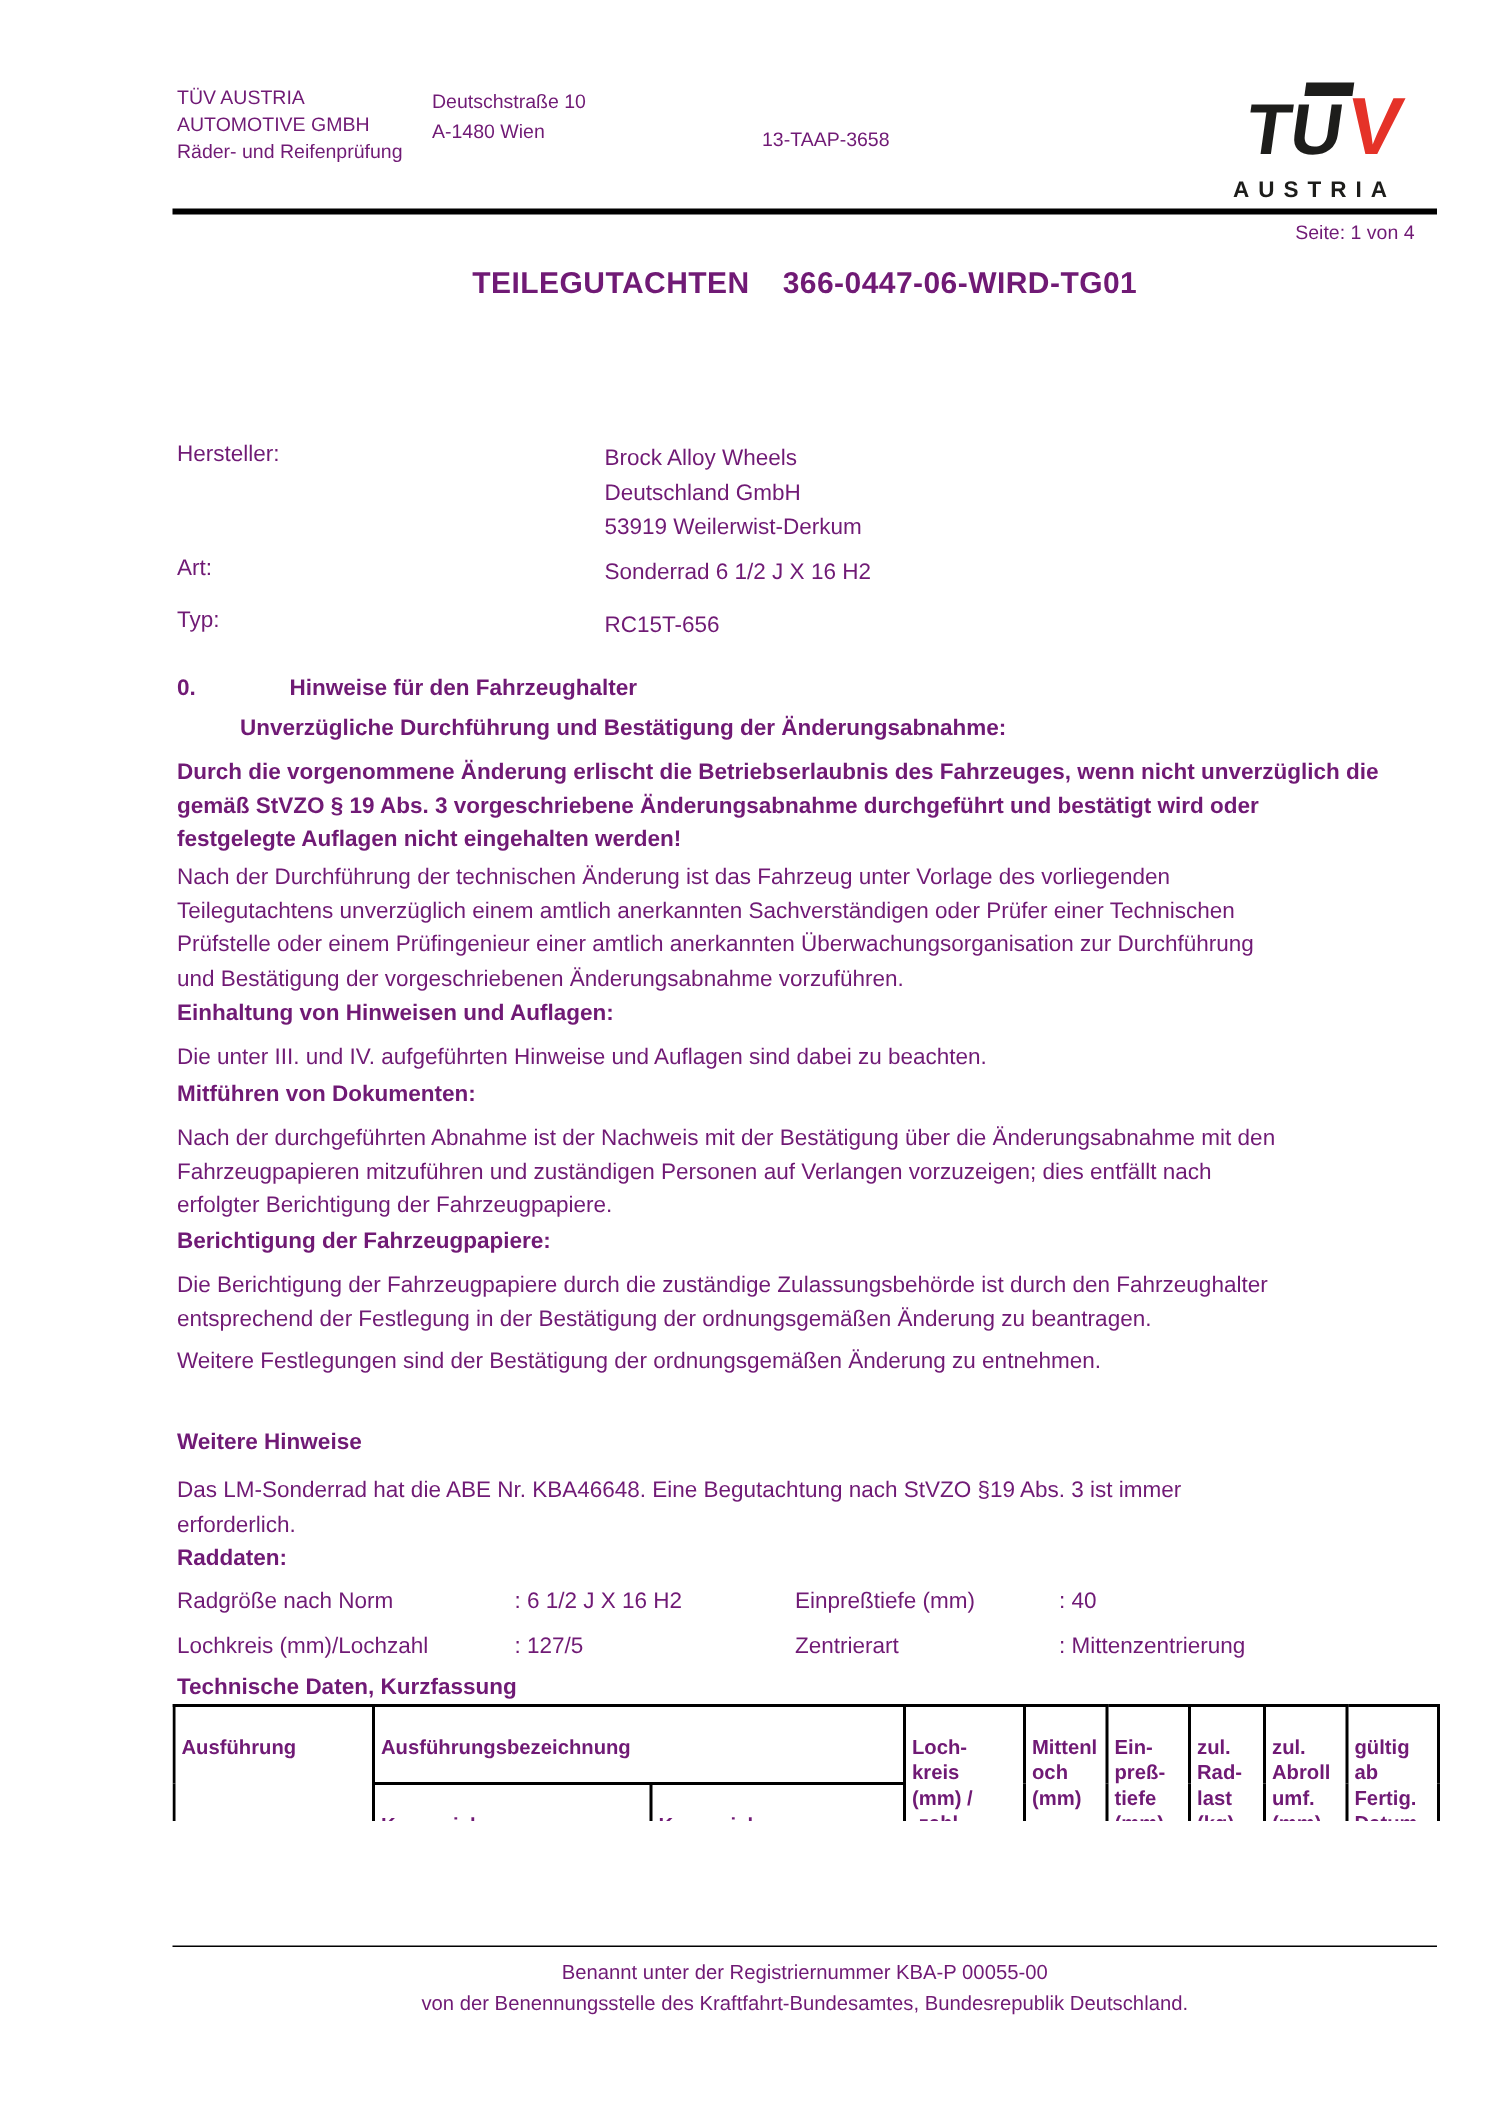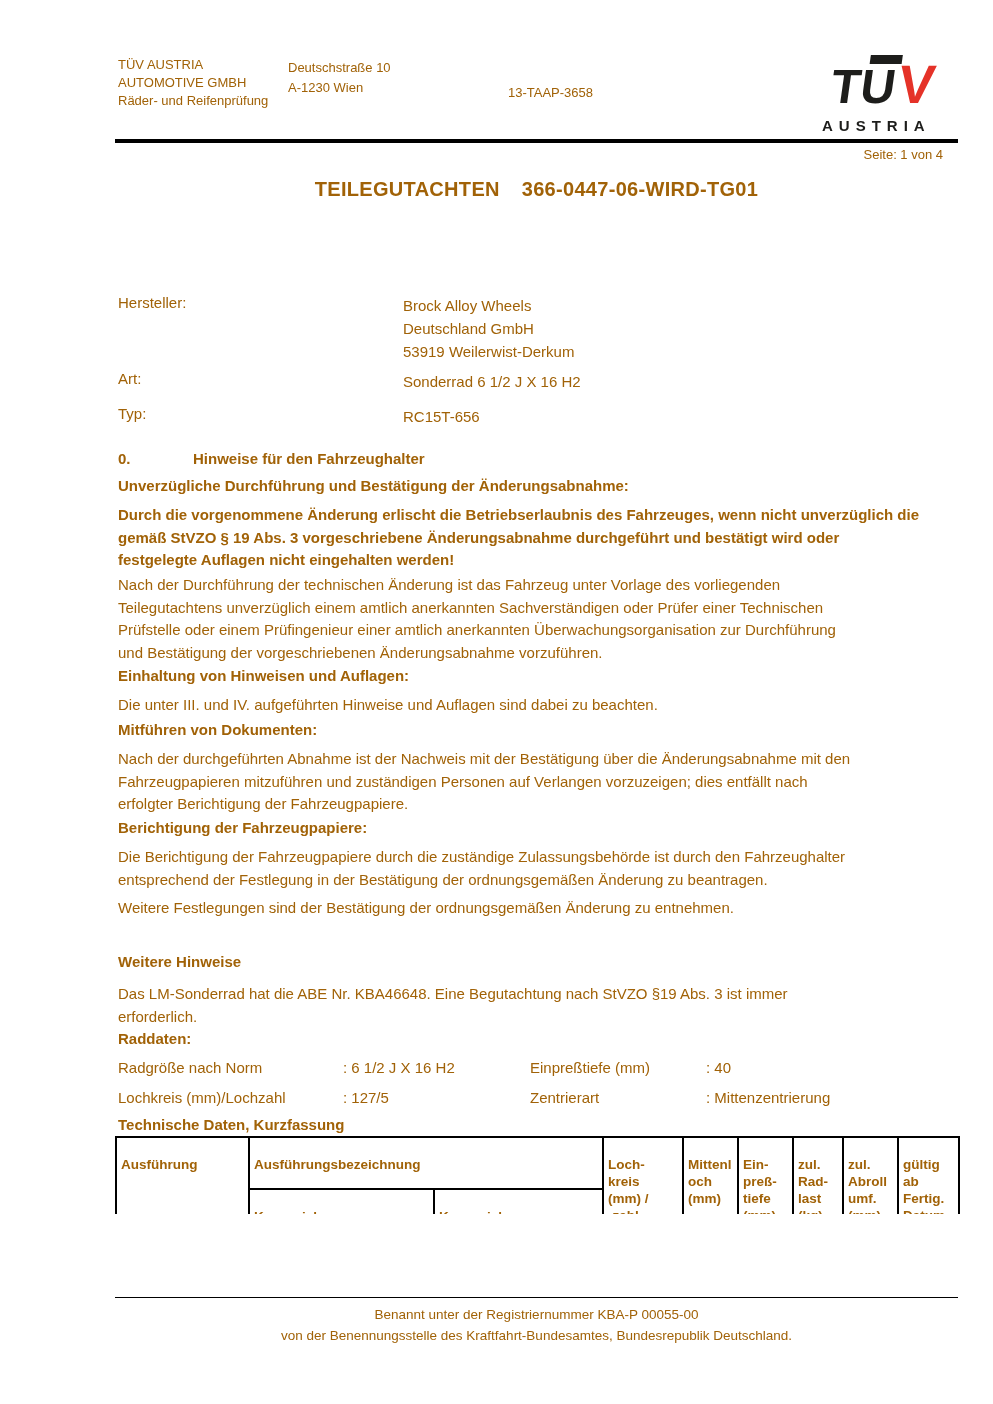--- a/index.html
+++ b/index.html
@@ -1,17 +1,17 @@
 <!DOCTYPE html>
 <html><head>
 <meta charset="utf-8">
 <style>
   html,body{margin:0;padding:0;background:#ffffff;}
   .page{position:relative;width:993px;height:1404px;background:#fff;overflow:hidden;
-        font-family:"Liberation Sans","DejaVu Sans",sans-serif;color:#a16207;}
+        font-family:"Liberation Sans","DejaVu Sans",sans-serif;color:#701a75;}
   .abs{position:absolute;}
   .small{font-size:13px;line-height:18px;}
   .addr{font-size:13px;line-height:20px;}
   .rule-thick{left:115px;width:843px;height:4px;background:#000;}
   .rule-thin{left:115px;width:843px;height:1px;background:#000;}
   .pageno{top:147px;left:115px;width:828px;text-align:right;font-size:13px;}
   .doc-title{top:178px;left:115px;width:843px;text-align:center;font-size:20px;font-weight:bold;letter-spacing:.3px;}
   .doc-title .gap{display:inline-block;width:22px;}
   .doc-subtitle{top:235px;left:115px;width:843px;text-align:center;font-size:18px;font-weight:bold;}
   .info-label{left:118px;font-size:15px;}
@@ -39,21 +39,21 @@
 
 <div class="page">
 
   <div class="abs small" style="top:56px;left:118px;">
     <div>TÜV AUSTRIA</div>
     <div>AUTOMOTIVE GMBH</div>
     <div>Räder- und Reifenprüfung</div>
   </div>
   <div class="abs addr" style="top:58px;left:288px;">
     <div>Deutschstraße 10</div>
-    <div>A-1230 Wien</div>
+    <div>A-1480 Wien</div>
   </div>
   <div class="abs small" style="top:58px;left:508px;margin-top:26px;">13-TAAP-3658</div>
 
   <div class="abs logo">
     <svg width="148" height="86" viewBox="0 0 148 86">
       <g transform="skewX(-8) translate(14,0)">
         <text x="12" y="49" class="logo-tu" fill="#1d1d1b">TU</text>
         <rect x="47" y="1" width="32" height="9" fill="#1d1d1b"></rect>
         <text x="79" y="49" class="logo-v" fill="#e53228">V</text>
       </g>
@@ -75,21 +75,21 @@
     <div>53919 Weilerwist-Derkum</div>
   </div>
   <div class="abs info-label" style="top:370px;">Art:</div>
   <div class="abs info-value" style="top:370px;">Sonderrad 6 1/2 J X 16 H2</div>
   <div class="abs info-label" style="top:405px;">Typ:</div>
   <div class="abs info-value" style="top:405px;">RC15T-656</div>
 
   <div class="abs sec-num" style="top:450px;">0.</div>
   <div class="abs sec-head" style="top:450px;">Hinweise für den Fahrzeughalter</div>
 
-  <div class="abs subhead" style="top:477px;">Unverzügliche Durchführung und Bestätigung der Änderungsabnahme:</div>
+  <div class="abs subhead" style="top:477px;margin-left:42px;">Unverzügliche Durchführung und Bestätigung der Änderungsabnahme:</div>
   <div class="abs para" style="top:504px;font-weight:bold;">Durch die vorgenommene Änderung erlischt die Betriebserlaubnis des Fahrzeuges, wenn nicht unverzüglich die
 gemäß StVZO § 19 Abs. 3 vorgeschriebene Änderungsabnahme durchgeführt und bestätigt wird oder
 festgelegte Auflagen nicht eingehalten werden!</div>
   <div class="abs para" style="top:574px;">Nach der Durchführung der technischen Änderung ist das Fahrzeug unter Vorlage des vorliegenden
 Teilegutachtens unverzüglich einem amtlich anerkannten Sachverständigen oder Prüfer einer Technischen
 Prüfstelle oder einem Prüfingenieur einer amtlich anerkannten Überwachungsorganisation zur Durchführung
 und Bestätigung der vorgeschriebenen Änderungsabnahme vorzuführen.</div>
 
   <div class="abs subhead" style="top:667px;">Einhaltung von Hinweisen und Auflagen:</div>
   <div class="abs para" style="top:694px;">Die unter III. und IV. aufgeführten Hinweise und Auflagen sind dabei zu beachten.</div>

